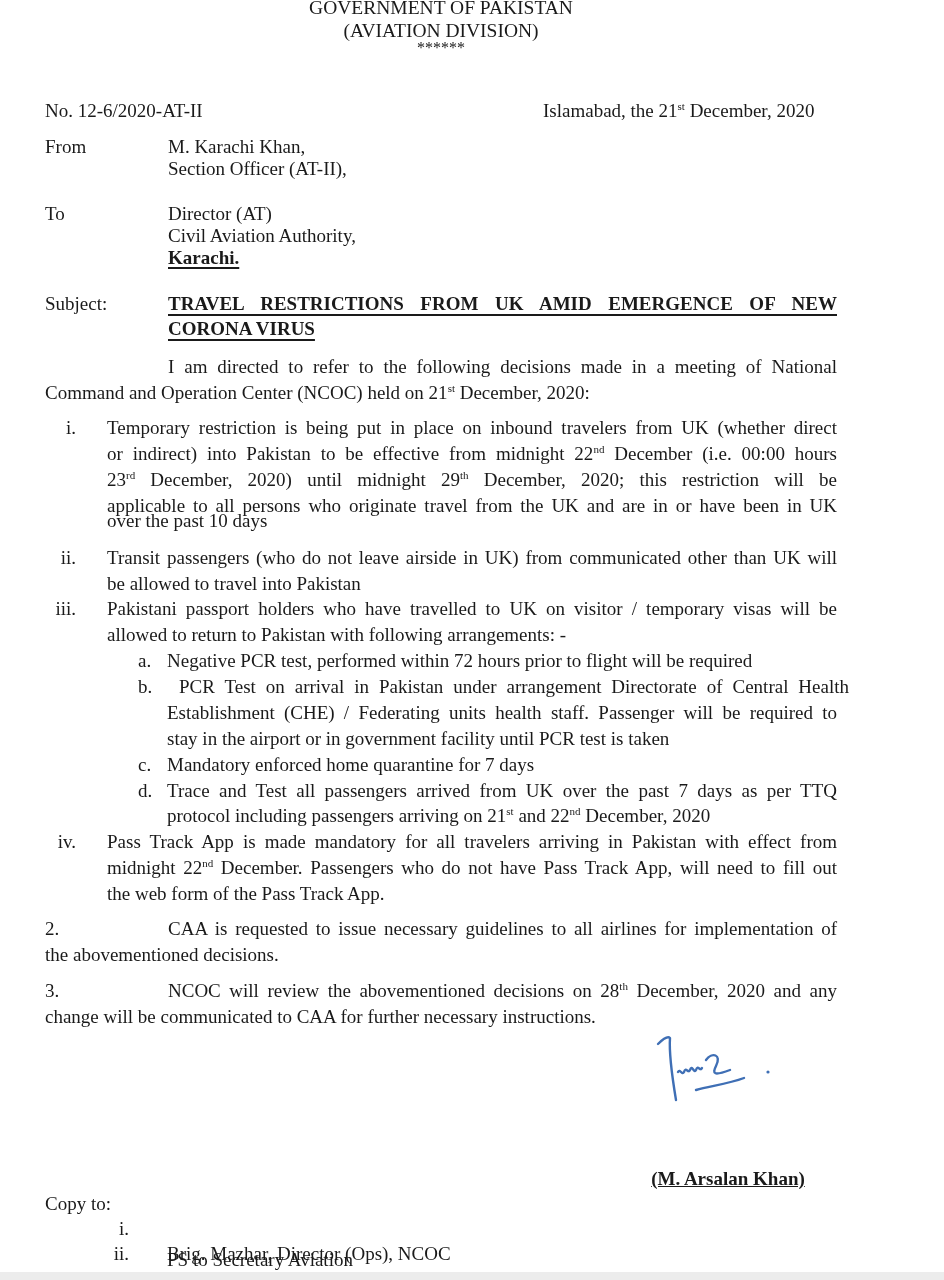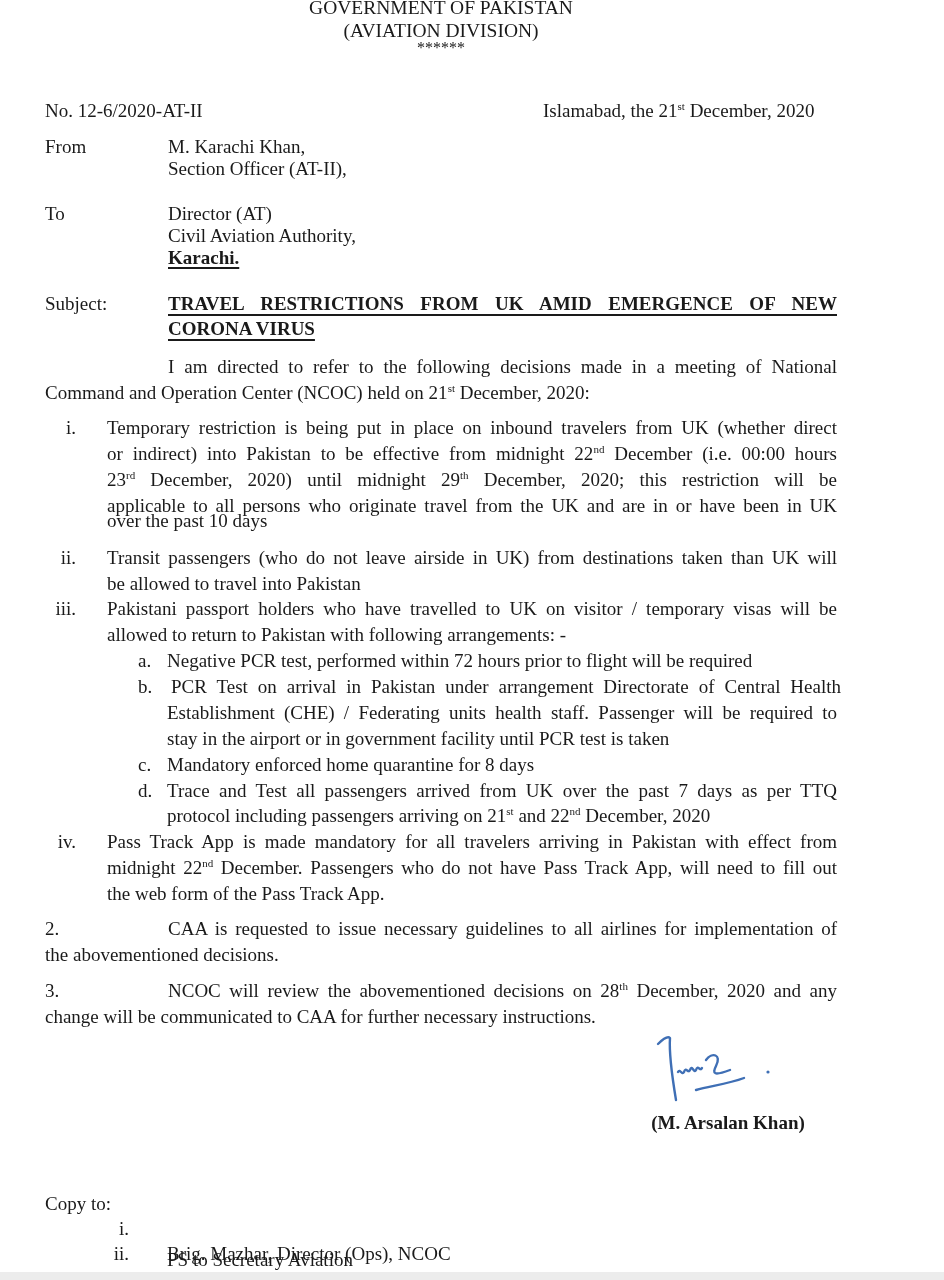--- a/index.html
+++ b/index.html
@@ -48,37 +48,37 @@
 <div class="abs line" style="left:45px;top:380px;"><span>Command and Operation Center (NCOC) held on 21</span><sup>st</sup><span> December, 2020:</span></div>
 
 <div class="abs line marker" style="left:46px;top:415px;">i.</div>
 <div class="abs line just" style="left:107px;top:415px;width:730px;">Temporary restriction is being put in place on inbound travelers from UK (whether direct</div>
 <div class="abs line just" style="left:107px;top:441px;width:730px;"><span>or indirect) into Pakistan to be effective from midnight 22</span><sup>nd</sup><span> December (i.e. 00:00 hours</span></div>
 <div class="abs line just" style="left:107px;top:467px;width:730px;"><span>23</span><sup>rd</sup><span> December, 2020) until midnight 29</span><sup>th</sup><span> December, 2020; this restriction will be</span></div>
 <div class="abs line just" style="left:107px;top:493px;width:730px;">applicable to all persons who originate travel from the UK and are in or have been in UK</div>
 <div class="abs line" style="left:107px;top:508px;">over the past 10 days</div>
 
 <div class="abs line marker" style="left:46px;top:545px;">ii.</div>
-<div class="abs line just" style="left:107px;top:545px;width:730px;">Transit passengers (who do not leave airside in UK) from destinations taken than UK will</div>
+<div class="abs line just" style="left:107px;top:545px;width:730px;">Transit passengers (who do not leave airside in UK) from communicated other than UK will</div>
 <div class="abs line" style="left:107px;top:571px;">be allowed to travel into Pakistan</div>
 
 <div class="abs line marker" style="left:46px;top:596px;">iii.</div>
 <div class="abs line just" style="left:107px;top:596px;width:730px;">Pakistani passport holders who have travelled to UK on visitor / temporary visas will be</div>
 <div class="abs line" style="left:107px;top:622px;">allowed to return to Pakistan with following arrangements: -</div>
 
 <div class="abs line" style="left:138px;top:648px;">a.</div>
 <div class="abs line" style="left:167px;top:648px;">Negative PCR test, performed within 72 hours prior to flight will be required</div>
 
 <div class="abs line" style="left:138px;top:674px;">b.</div>
-<div class="abs line just" style="left:171px;top:674px;width:670px;font-family:Liberation Serif, serif;">PCR Test on arrival in Pakistan under arrangement Directorate of Central Health</div>
+<div class="abs line just" style="left:179px;top:674px;width:670px;font-family:Liberation Serif, serif;">PCR Test on arrival in Pakistan under arrangement Directorate of Central Health</div>
 <div class="abs line just" style="left:167px;top:700px;width:670px;">Establishment (CHE) / Federating units health staff. Passenger will be required to</div>
 <div class="abs line" style="left:167px;top:726px;">stay in the airport or in government facility until PCR test is taken</div>
 
 <div class="abs line" style="left:138px;top:752px;">c.</div>
-<div class="abs line" style="left:167px;top:752px;">Mandatory enforced home quarantine for 8 days</div>
+<div class="abs line" style="left:167px;top:752px;">Mandatory enforced home quarantine for 7 days</div>
 
 <div class="abs line" style="left:138px;top:778px;">d.</div>
 <div class="abs line just" style="left:167px;top:778px;width:670px;">Trace and Test all passengers arrived from UK over the past 7 days as per TTQ</div>
 <div class="abs line" style="left:167px;top:803px;"><span>protocol including passengers arriving on 21</span><sup>st</sup><span> and 22</span><sup>nd</sup><span> December, 2020</span></div>
 
 <div class="abs line marker" style="left:46px;top:829px;">iv.</div>
 <div class="abs line just" style="left:107px;top:829px;width:730px;">Pass Track App is made mandatory for all travelers arriving in Pakistan with effect from</div>
 <div class="abs line just" style="left:107px;top:855px;width:730px;"><span>midnight 22</span><sup>nd</sup><span> December. Passengers who do not have Pass Track App, will need to fill out</span></div>
 <div class="abs line" style="left:107px;top:881px;">the web form of the Pass Track App.</div>
 
@@ -93,21 +93,21 @@
 <svg class="abs" style="left:650px;top:1030px;" width="130" height="80" viewBox="0 0 130 80">
   <g fill="none" stroke="#3f6fb5" stroke-width="2.4" stroke-linecap="round" stroke-linejoin="round">
     <path d="M8 14 C14 8, 18 6, 20 8 C19 22, 22 46, 26 70"></path>
     <path d="M28 42 C30 38,32 46,34 42 C36 36,38 44,40 40 C42 34,44 44,46 40 C48 34,50 42,52 38"></path>
     <path d="M56 30 C62 22, 72 24, 66 36 C62 44, 64 46, 80 40"></path>
     <path d="M46 60 C60 56, 78 54, 94 48"></path>
     <circle cx="118" cy="42" r="1.6" fill="#3f6fb5" stroke="none"></circle>
   </g>
 </svg>
 
-<div class="abs sig-block" style="top:1112px;">
+<div class="abs sig-block" style="top:1168px;text-decoration:underline;">
   <div style="font-weight:bold;">(M. Arsalan Khan)</div>
 </div>
 
 <div class="abs line" style="left:45px;top:1191px;">Copy to:</div>
 <div class="abs line" style="left:107px;top:1216px;width:22px;text-align:right;">i.</div>
 <div class="abs line" style="left:167px;top:1216px;margin-top:31px;">PS to Secretary Aviation</div>
 <div class="abs line" style="left:107px;top:1241px;width:22px;text-align:right;">ii.</div>
 <div class="abs line" style="left:167px;top:1241px;">Brig. Mazhar, Director (Ops), NCOC</div>
 
 <div class="abs bottom-bar"></div>

